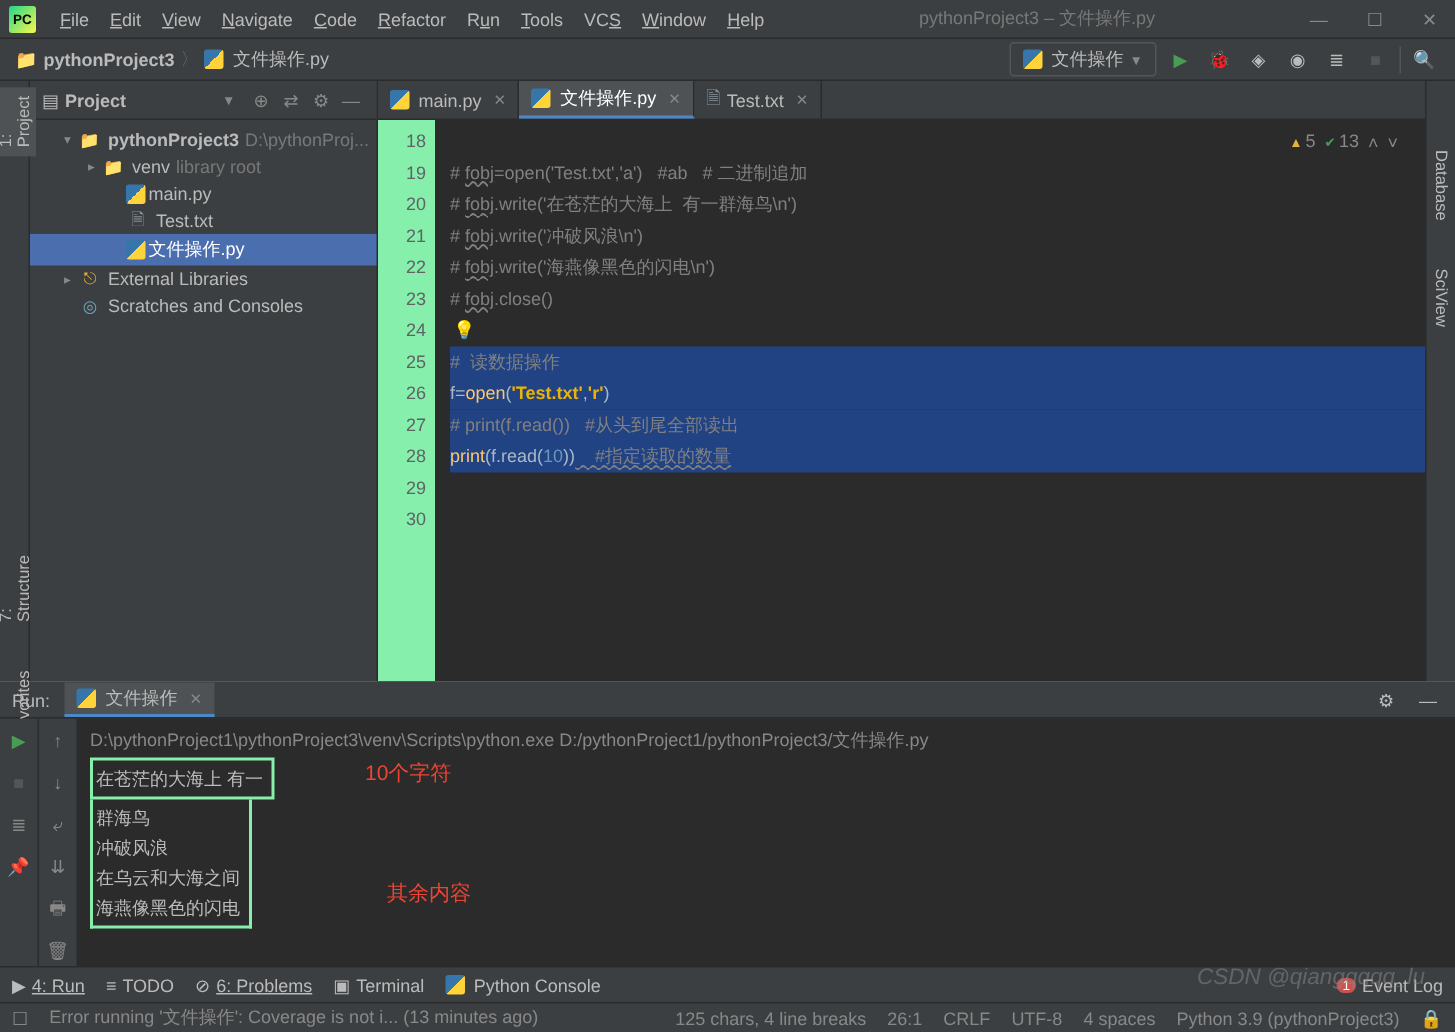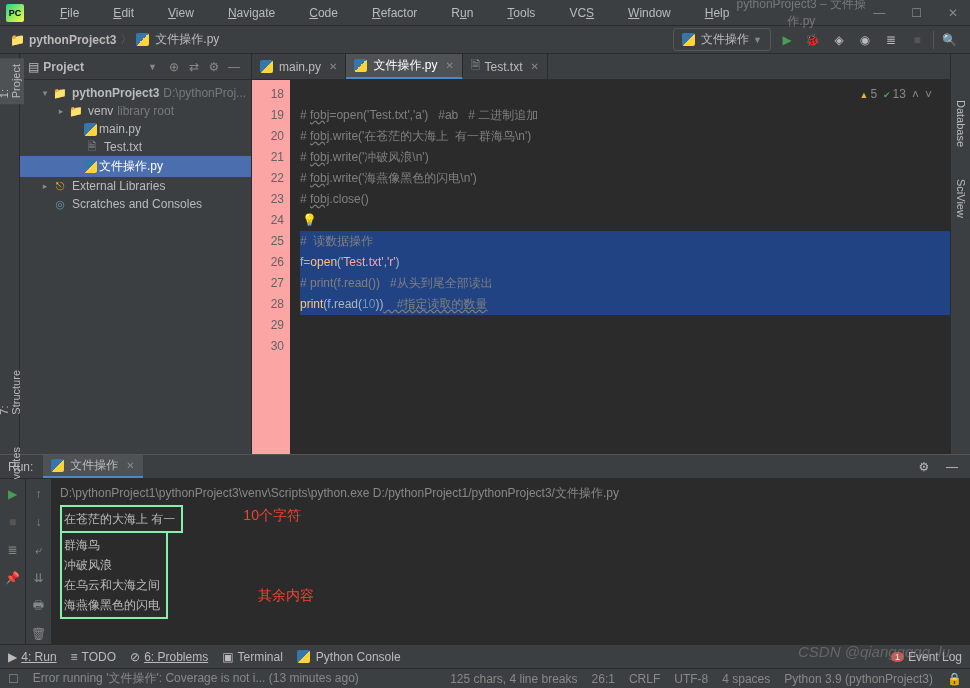--- a/index.html
+++ b/index.html
@@ -1,20 +1,20 @@
 <!DOCTYPE html>
 <html><head>
 <meta charset="utf-8">
 <style>
 * { margin: 0; padding: 0; box-sizing: border-box; font-family: "Segoe UI", Arial, sans-serif; font-size: 12px; }
 body { background: #3c3f41; color: #bbbbbb; width: 970px; height: 688px; overflow: hidden; position: relative; }
 .titlebar { height: 26px; background: #3c3f41; display: flex; align-items: center; padding: 0 6px; border-bottom: 1px solid #2b2b2b; }
 .logo { width: 18px; height: 18px; background: linear-gradient(135deg,#21d789,#fcf84a); border-radius: 2px; margin-right: 10px; display:flex;align-items:center;justify-content:center;color:#000;font-weight:bold;font-size:9px;}
 .menu { display: flex; gap: 2px; }
-.menu span { padding: 3px 6px; cursor: pointer; margin-left: 20px; }
+.menu span { padding: 3px 6px; cursor: pointer; }
 .menu span u { text-decoration: underline; }
 .title-text { flex: 1; text-align: center; color: #787878; }
 .win-controls { display: flex; gap: 14px; color: #888; }
 .win-controls span { cursor: pointer; padding: 2px 6px; }
 .navbar { height: 28px; background: #3c3f41; display: flex; align-items: center; padding: 0 10px; border-bottom: 1px solid #2b2b2b; }
 .breadcrumb { display: flex; align-items: center; gap: 4px; }
 .breadcrumb .sep { color: #666; }
 .nav-right { margin-left: auto; display: flex; align-items: center; gap: 6px; }
 .run-config { border: 1px solid #555; border-radius: 3px; padding: 2px 8px; display: flex; align-items: center; gap: 4px; cursor: pointer; }
 .icon-btn { width: 20px; height: 20px; display: flex; align-items: center; justify-content: center; cursor: pointer; color: #bbb; }
@@ -38,26 +38,26 @@
 .tree-item .dim { color: #787878; margin-left: 4px; }
 .indent-1 { padding-left: 18px; }
 .indent-2 { padding-left: 34px; }
 .indent-3 { padding-left: 50px; }
 .editor-area { flex: 1; display: flex; flex-direction: column; background: #2b2b2b; }
 .editor-tabs { height: 26px; background: #3c3f41; display: flex; border-bottom: 1px solid #2b2b2b; }
 .etab { display: flex; align-items: center; padding: 0 8px; gap: 4px; border-right: 1px solid #2b2b2b; cursor: pointer; color: #bbb; }
 .etab.active { background: #4e5254; border-bottom: 2px solid #4a88c7; color: #fff; }
 .etab .close { color: #888; margin-left: 4px; font-size: 10px; }
 .editor-body { flex: 1; display: flex; position: relative; overflow: hidden; background: #2b2b2b; }
-.gutter { width: 38px; background: #fca5a5; color: #606366; text-align: right; padding: 4px 6px 0 0; font-family: Consolas, monospace; font-size: 12px; line-height: 21px; }
+.gutter { width: 38px; background: #86efac; color: #606366; text-align: right; padding: 4px 6px 0 0; font-family: Consolas, monospace; font-size: 12px; line-height: 21px; }
 .code { flex: 1; padding: 4px 0 0 10px; font-family: Consolas, monospace; font-size: 13px; line-height: 21px; position: relative; }
 .code-line { white-space: pre; position: relative; }
 .code-line.sel { background: #214283; }
 .cm { color: #808080; }
-.str { color: #fca5a5; }
+.str { color: #eab308; font-weight: bold; }
 .fn { color: #ffc66d; }
 .num { color: #6897bb; }
 .id { color: #a9b7c6; }
 .under { text-decoration: underline wavy #808080; }
 .inspect { position: absolute; top: 4px; right: 18px; color: #888; display: flex; gap: 6px; font-size: 11px; align-items: center; }
 .inspect .warn::before { content: "▲"; color: #e8b13a; margin-right: 2px; font-size: 9px; }
 .inspect .ok::before { content: "✔"; color: #499c54; margin-right: 2px; font-size: 9px; }
 .bulb { color: #ffc66d; margin-left: 2px; }
 .run-panel { height: 190px; background: #2b2b2b; border-top: 1px solid #555; display: flex; flex-direction: column; }
 .run-header { height: 24px; background: #3c3f41; display: flex; align-items: center; padding: 0 8px; border-bottom: 1px solid #2b2b2b; }

